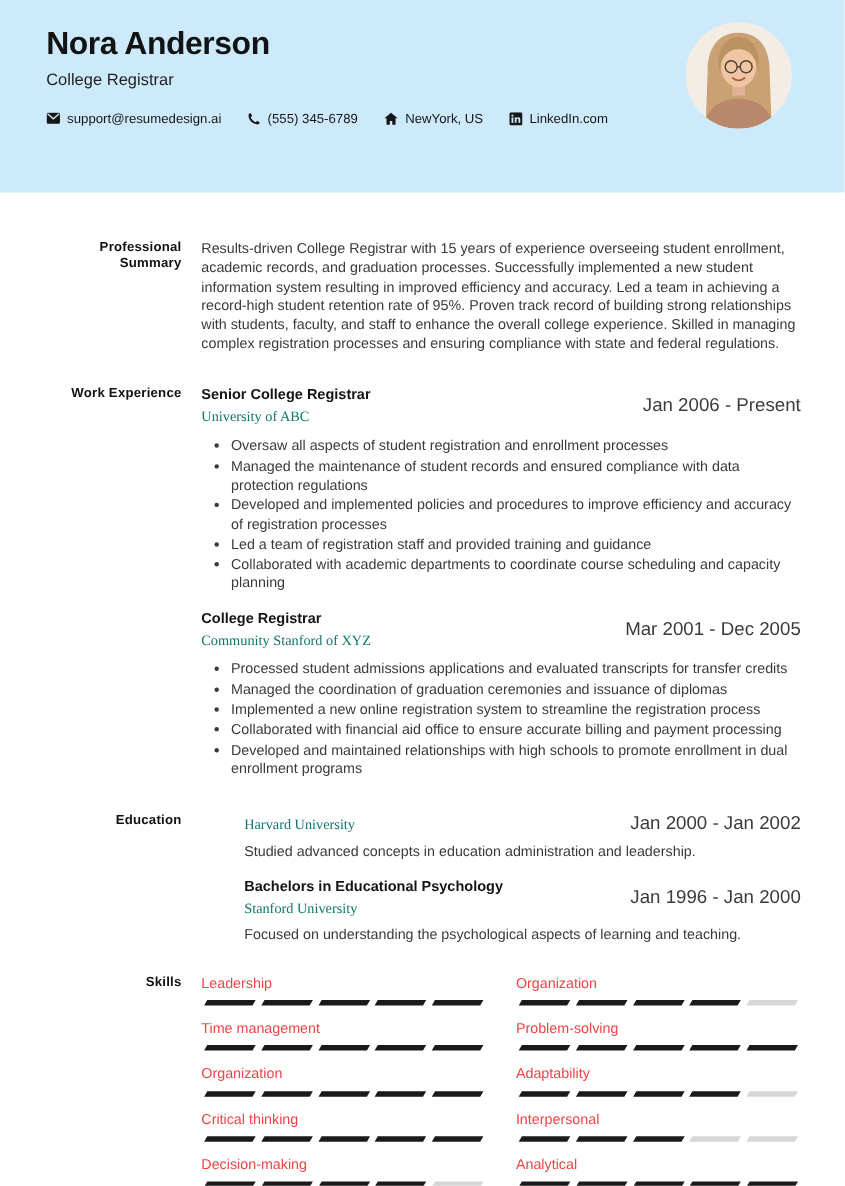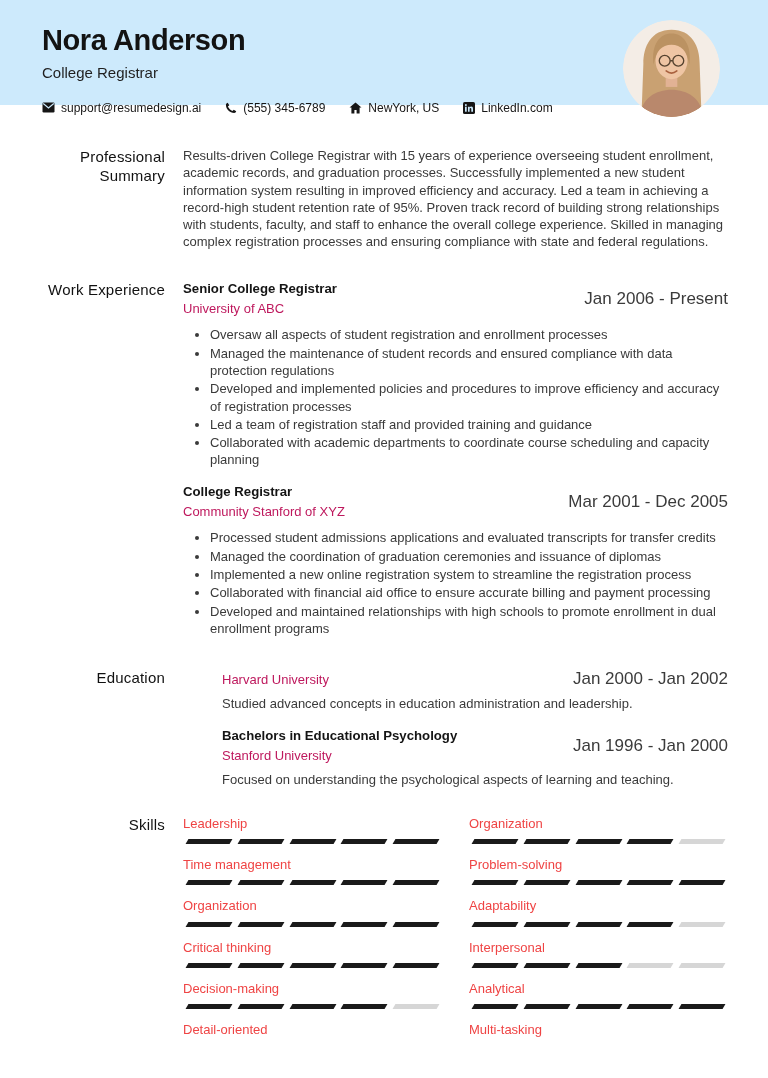--- a/index.html
+++ b/index.html
@@ -6,21 +6,21 @@
     margin: 0; padding: 0;
     width: 768px; height: 1078px;
     overflow: hidden;
     background: #ffffff;
     font-family: "Liberation Sans", sans-serif;
     color: #3c3c3c;
   }
   
   .header {
     position: relative;
-    height: 105px;
+    height: 175px;
     background: #cdeafc;
     box-sizing: border-box;
     padding: 25px 40px 0 42px;
   }
   .name {
     font-size: 29px;
     font-weight: bold;
     color: #131313;
     letter-spacing: -0.4px;
     line-height: 1.1;
@@ -52,40 +52,40 @@
   
   .main { padding: 42px 40px 0 40px; }
   .section { display: flex; }
   .sec-summary   { margin-bottom: 29px; }
   .sec-work      { margin-bottom: 30px; }
   .sec-education { margin-bottom: 26px; gap: 39px; }
   .section-label {
     flex: none;
     width: 125px;
     text-align: right;
-    font-size: 15px;
-    font-weight: normal;
+    font-size: 12px;
+    font-weight: bold;
     color: #111111;
     line-height: 1.28;
     letter-spacing: 0.2px;
   }
   .section-body {
     flex: 1;
     margin-left: 18px;
     font-size: 13px;
     line-height: 17.3px;
   }
   .summary-text { color: #3a3a3a; }
 
   
   .entry { margin-bottom: 14px; }
   .entry:last-child { margin-bottom: 0; }
   .entry-head { display: flex; justify-content: space-between; align-items: center; }
   .entry-title { font-weight: bold; color: #141414; font-size: 13.2px; }
-  .entry-sub   { color: #be185d; margin-top: 3px; }
+  .entry-sub   { color: #0f766e; margin-top: 3px; font-family: Liberation Serif, serif; }
   .entry-dates { font-size: 17px; color: #3b3b3b; white-space: nowrap; padding-top: 1px; }
   ul.bullets {
     margin: 9px 0 0 0;
     padding-left: 27px;
     list-style: disc;
   }
   ul.bullets li { margin-bottom: 1px; color: #3a3a3a; }
   .degree-desc { margin-top: 7px; color: #3a3a3a; }
 
   

